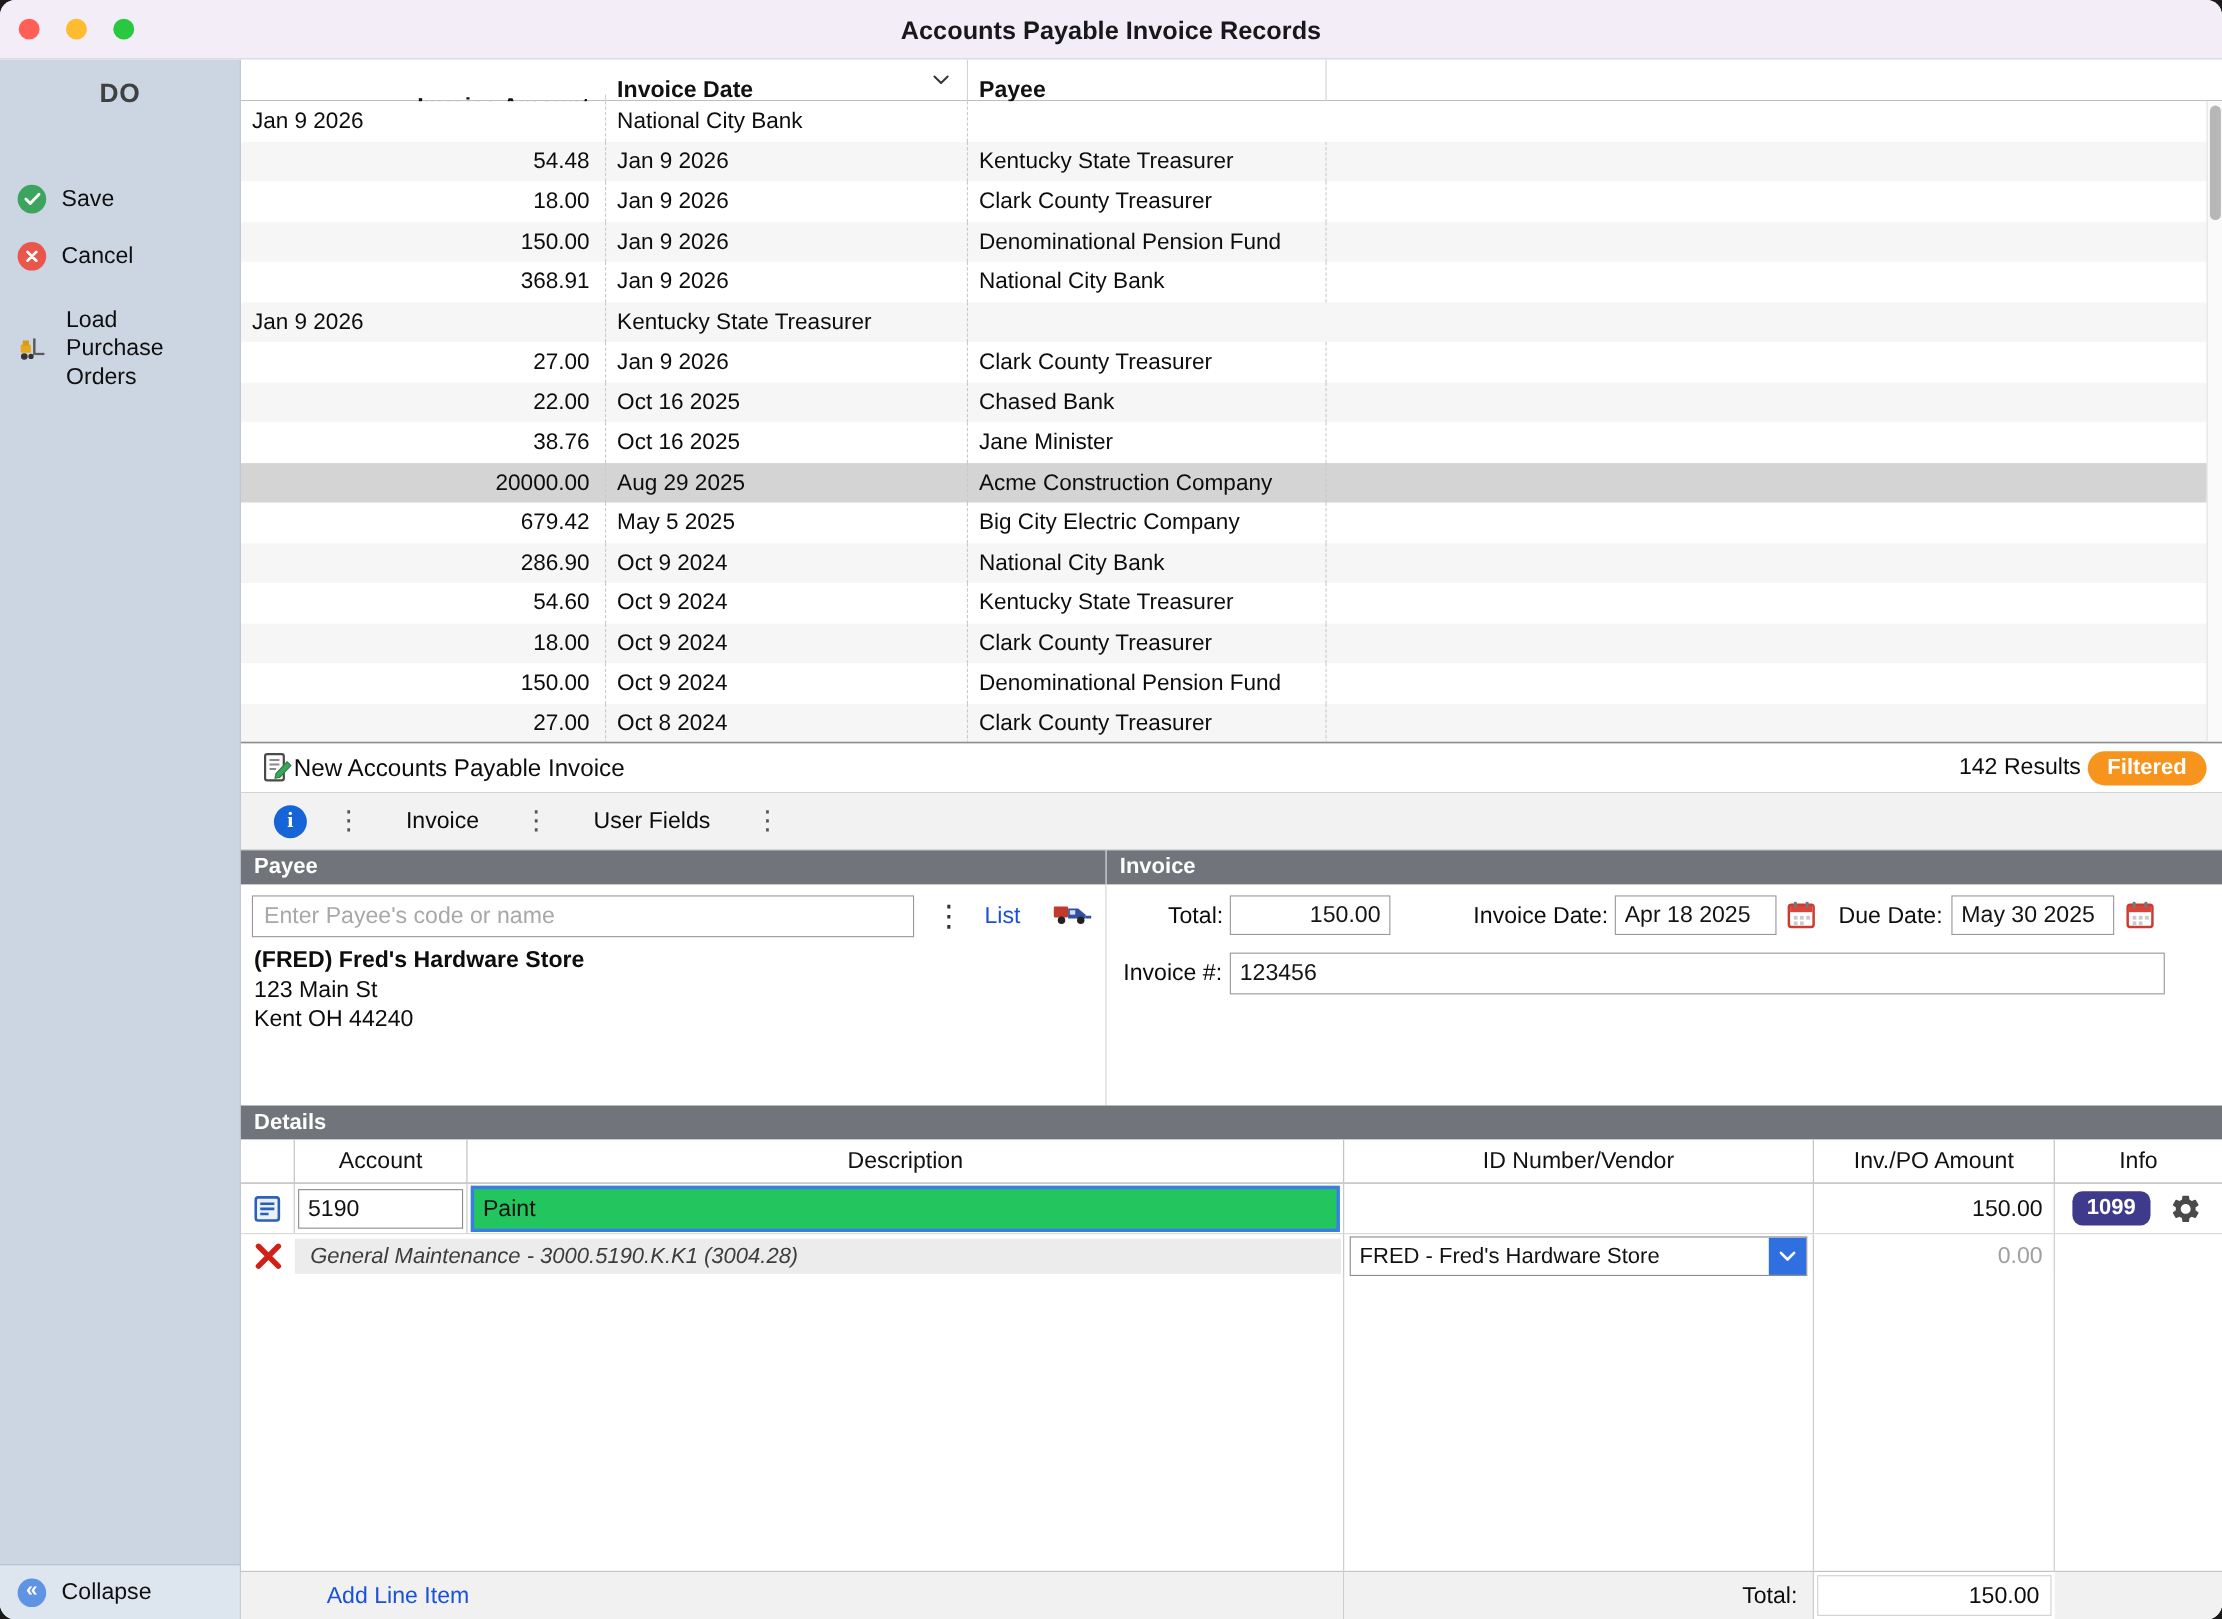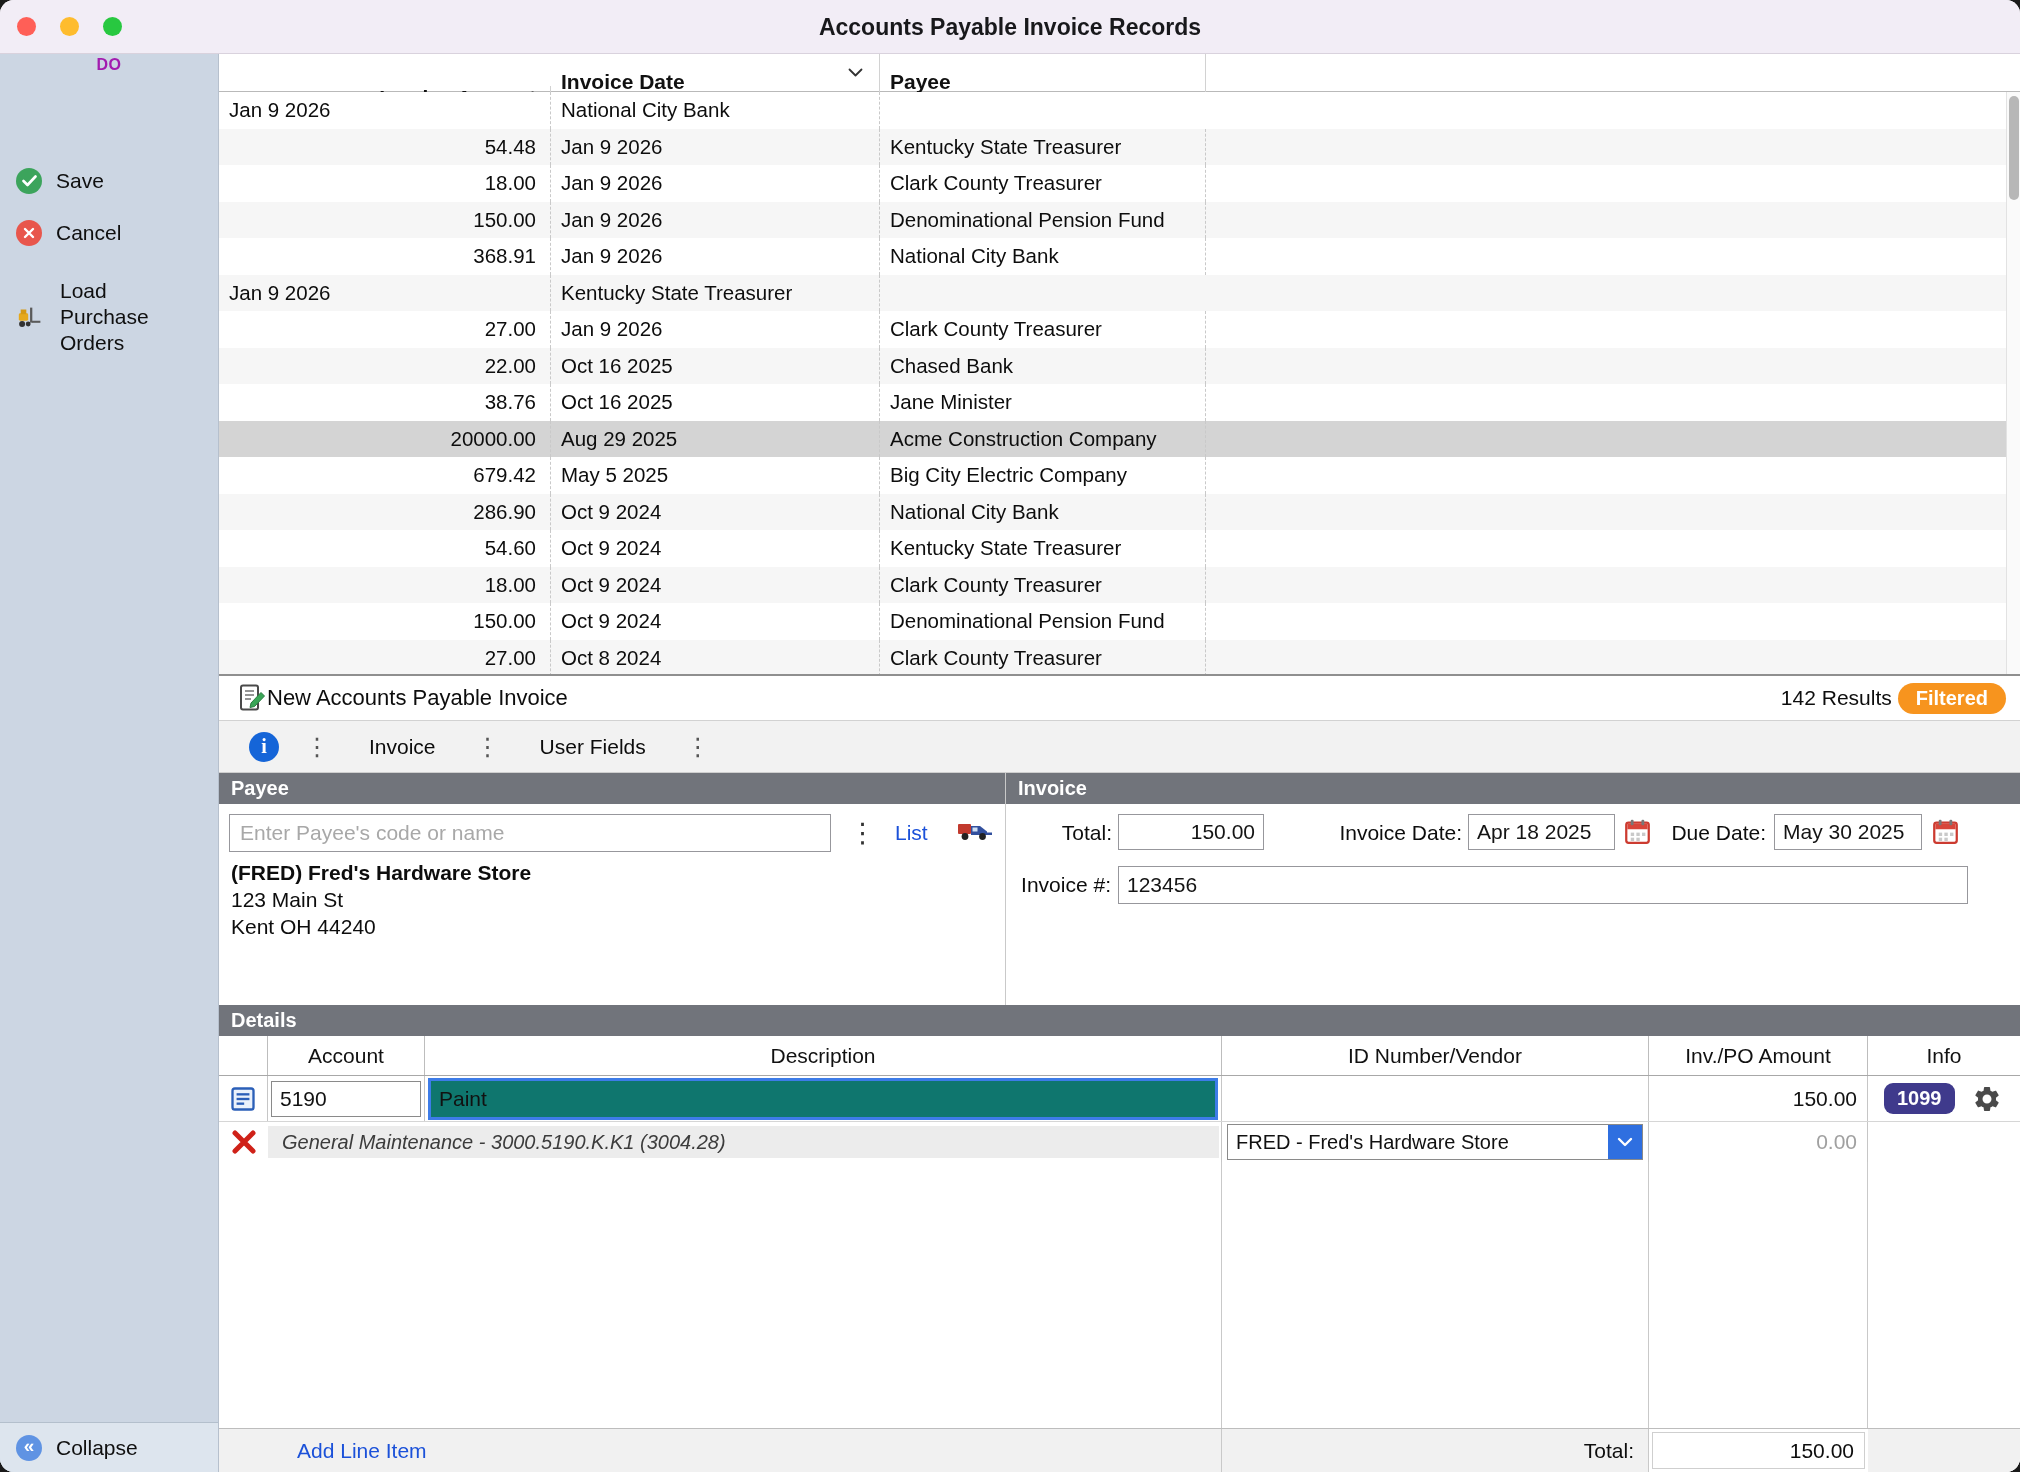--- a/index.html
+++ b/index.html
@@ -10,21 +10,21 @@
   
   .titlebar { position:absolute; top:0; left:0; right:0; height:54px; background:#f2edf6; border-bottom:1px solid #d9d2dd; z-index:5; }
   .title { position:absolute; inset:0; line-height:54px; text-align:center; font-size:23px; font-weight:bold; color:#18181b; }
   .traffic { position:absolute; top:17px; width:19px; height:19px; border-radius:50%; z-index:6; }
   .tl-red { left:17px; background:#ff5f57; }
   .tl-yellow { left:60px; background:#febc2e; }
   .tl-green { left:103px; background:#28c840; }
 
   
   .sidebar { position:absolute; top:54px; left:0; width:219px; bottom:0; background:#ccd6e3; border-right:1px solid #b6c0cd; }
-  .sidebar-header { margin-top:2px; text-align:center; font-size:16px; font-weight:bold; color:#a21caf; letter-spacing:.5px; }
+  .sidebar-header { margin-top:18px; text-align:center; font-size:24px; font-weight:bold; color:#404040; letter-spacing:.5px; }
   .side-item { position:absolute; left:16px; display:flex; align-items:center; gap:14px; font-size:21px; color:#0f0f0f; cursor:default; }
   .si-save { top:114px; }
   .si-cancel { top:166px; }
   .si-load { top:224px; }
   .circle-icon { width:26px; height:26px; border-radius:50%; display:flex; align-items:center; justify-content:center; color:#fff; flex:0 0 26px; }
   .icon-check { background:#3ca45c; }
   .icon-x { background:#e8564c; }
   .load-label { width:122px; line-height:26px; }
   .collapse-bar { position:absolute; left:0; right:0; bottom:0; height:50px; background:#dde5ee; border-top:1px solid #b3bfcc; display:flex; align-items:center; padding-left:16px; gap:14px; font-size:21px; color:#0f0f0f; }
   .icon-collapse { background:#5f93e3; font-size:19px; font-weight:bold; padding-bottom:3px; }
@@ -79,21 +79,21 @@
   
   .details-panel { position:absolute; left:219px; top:1005px; right:0; bottom:0; background:#fff; }
   .dt-colheader { display:grid; grid-template-columns:49px 157px 797px 427px 219px 1fr; height:40px; border-bottom:1px solid #a8a8a8; background:#fff; font-size:21px; color:#111; }
   .dt-hcell { display:flex; align-items:center; justify-content:center; border-right:1px solid #bdbdbd; }
   .dt-hcell:last-child { border-right:none; }
   .dt-row1 { display:grid; grid-template-columns:49px 157px 797px 427px 219px 1fr; height:46px; align-items:center; border-bottom:1px solid #d6d6d6; }
   .dt-cell { height:100%; display:flex; align-items:center; border-right:1px solid #c6c6c6; }
   .dt-cell:last-child { border-right:none; }
   .cell-center { justify-content:center; }
   .input-box { border:1px solid #8a8a8a; height:36px; margin:0 3px; display:flex; align-items:center; padding:0 8px; font-size:21px; flex:1; background:#fff; color:#111; }
-  .focus-input { border:3px solid #3d7ce8; height:42px; margin:0 3px; display:flex; align-items:center; padding:0 8px; font-size:21px; flex:1; background:#0f766e; color:#111; }
+  .focus-input { border:3px solid #3d7ce8; height:42px; margin:0 3px; display:flex; align-items:center; padding:0 8px; font-size:21px; flex:1; background:#22c55e; color:#111; }
   .amt-cell { justify-content:flex-end; padding-right:10px; font-size:21px; color:#111; }
   .info-cell { justify-content:space-between; padding:0 18px 0 16px; }
   .badge-1099 { background:#3f3a8c; color:#fff; font-weight:bold; font-size:20px; padding:4px 13px; border-radius:9px; }
   .dt-row2 { display:grid; grid-template-columns:49px 954px 427px 219px 1fr; height:40px; align-items:center; }
   .acct-detail { background:#ececec; font-style:italic; font-size:20px; color:#3c3c3c; padding-left:14px; height:32px; margin-right:2px; display:flex; align-items:center; flex:1; }
   .dropdown { display:flex; border:1px solid #8a8a8a; height:36px; margin:0 5px; flex:1; background:#fff; overflow:hidden; }
   .dd-text { flex:1; font-size:20px; padding-left:8px; display:flex; align-items:center; color:#111; }
   .dd-btn { width:34px; background:#2f6fe0; display:flex; align-items:center; justify-content:center; }
   .dim { color:#a0a0a0; }
   .dt-empty { display:grid; grid-template-columns:1003px 427px 219px 1fr; height:266px; }

